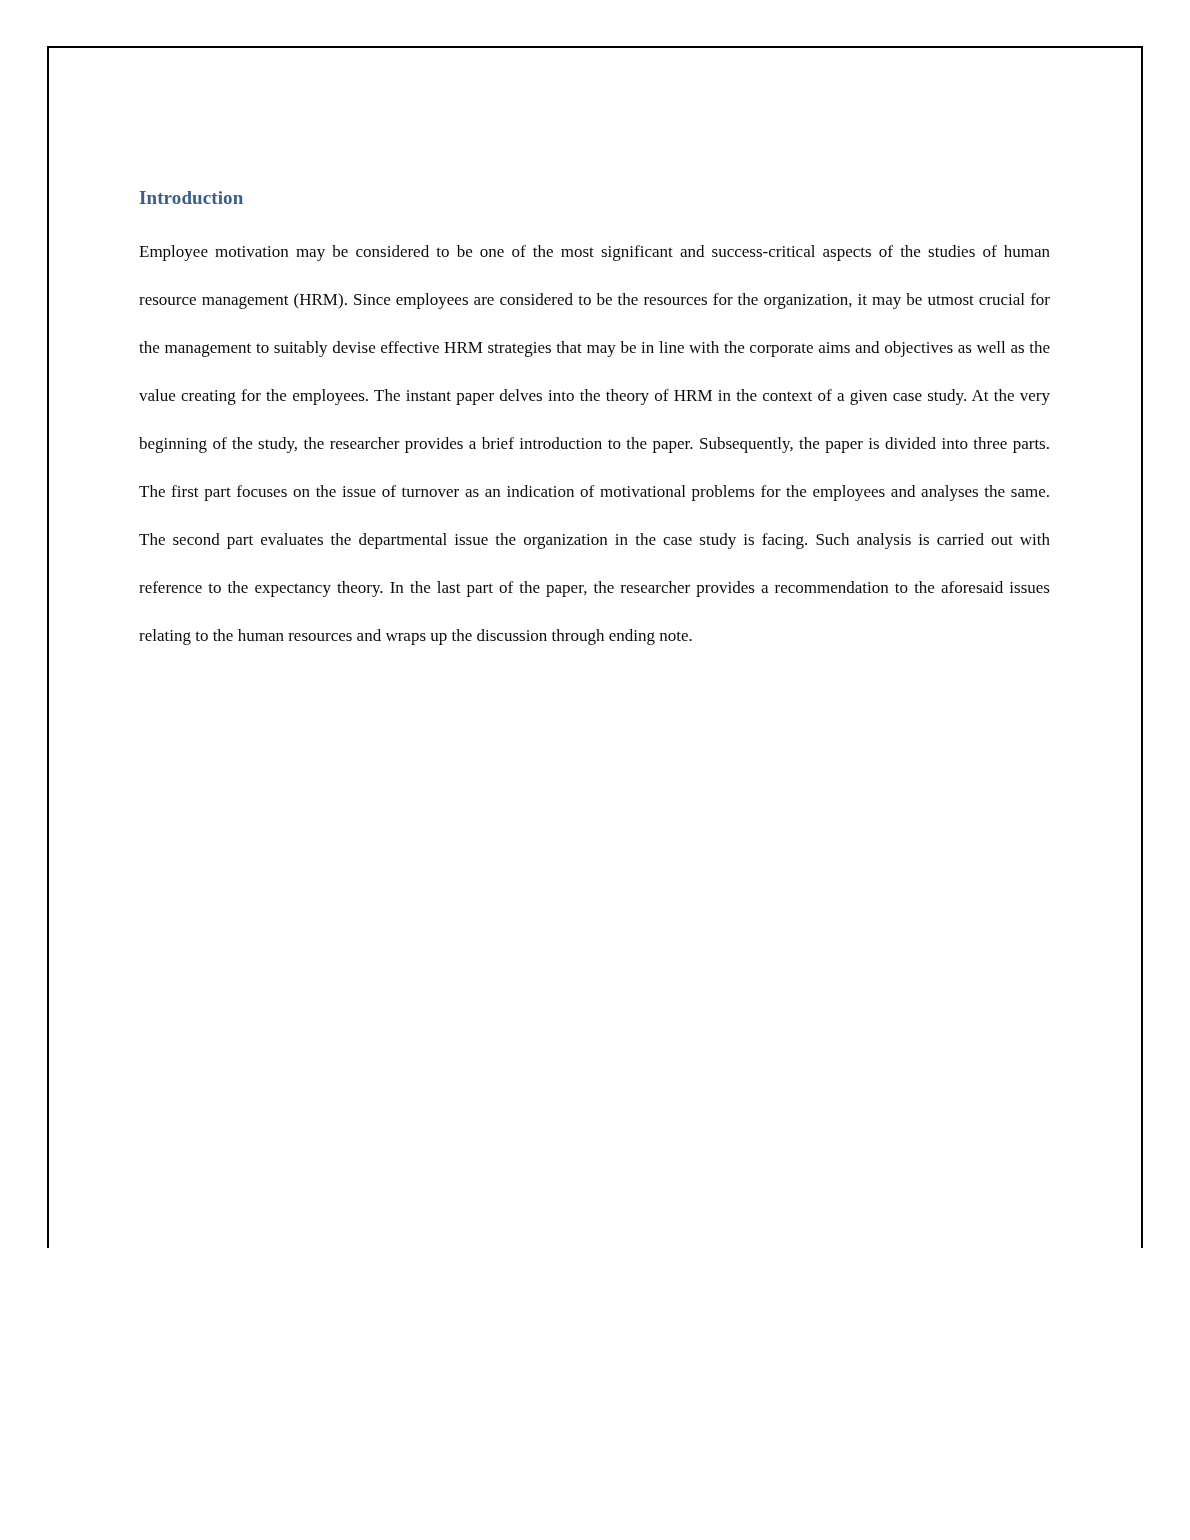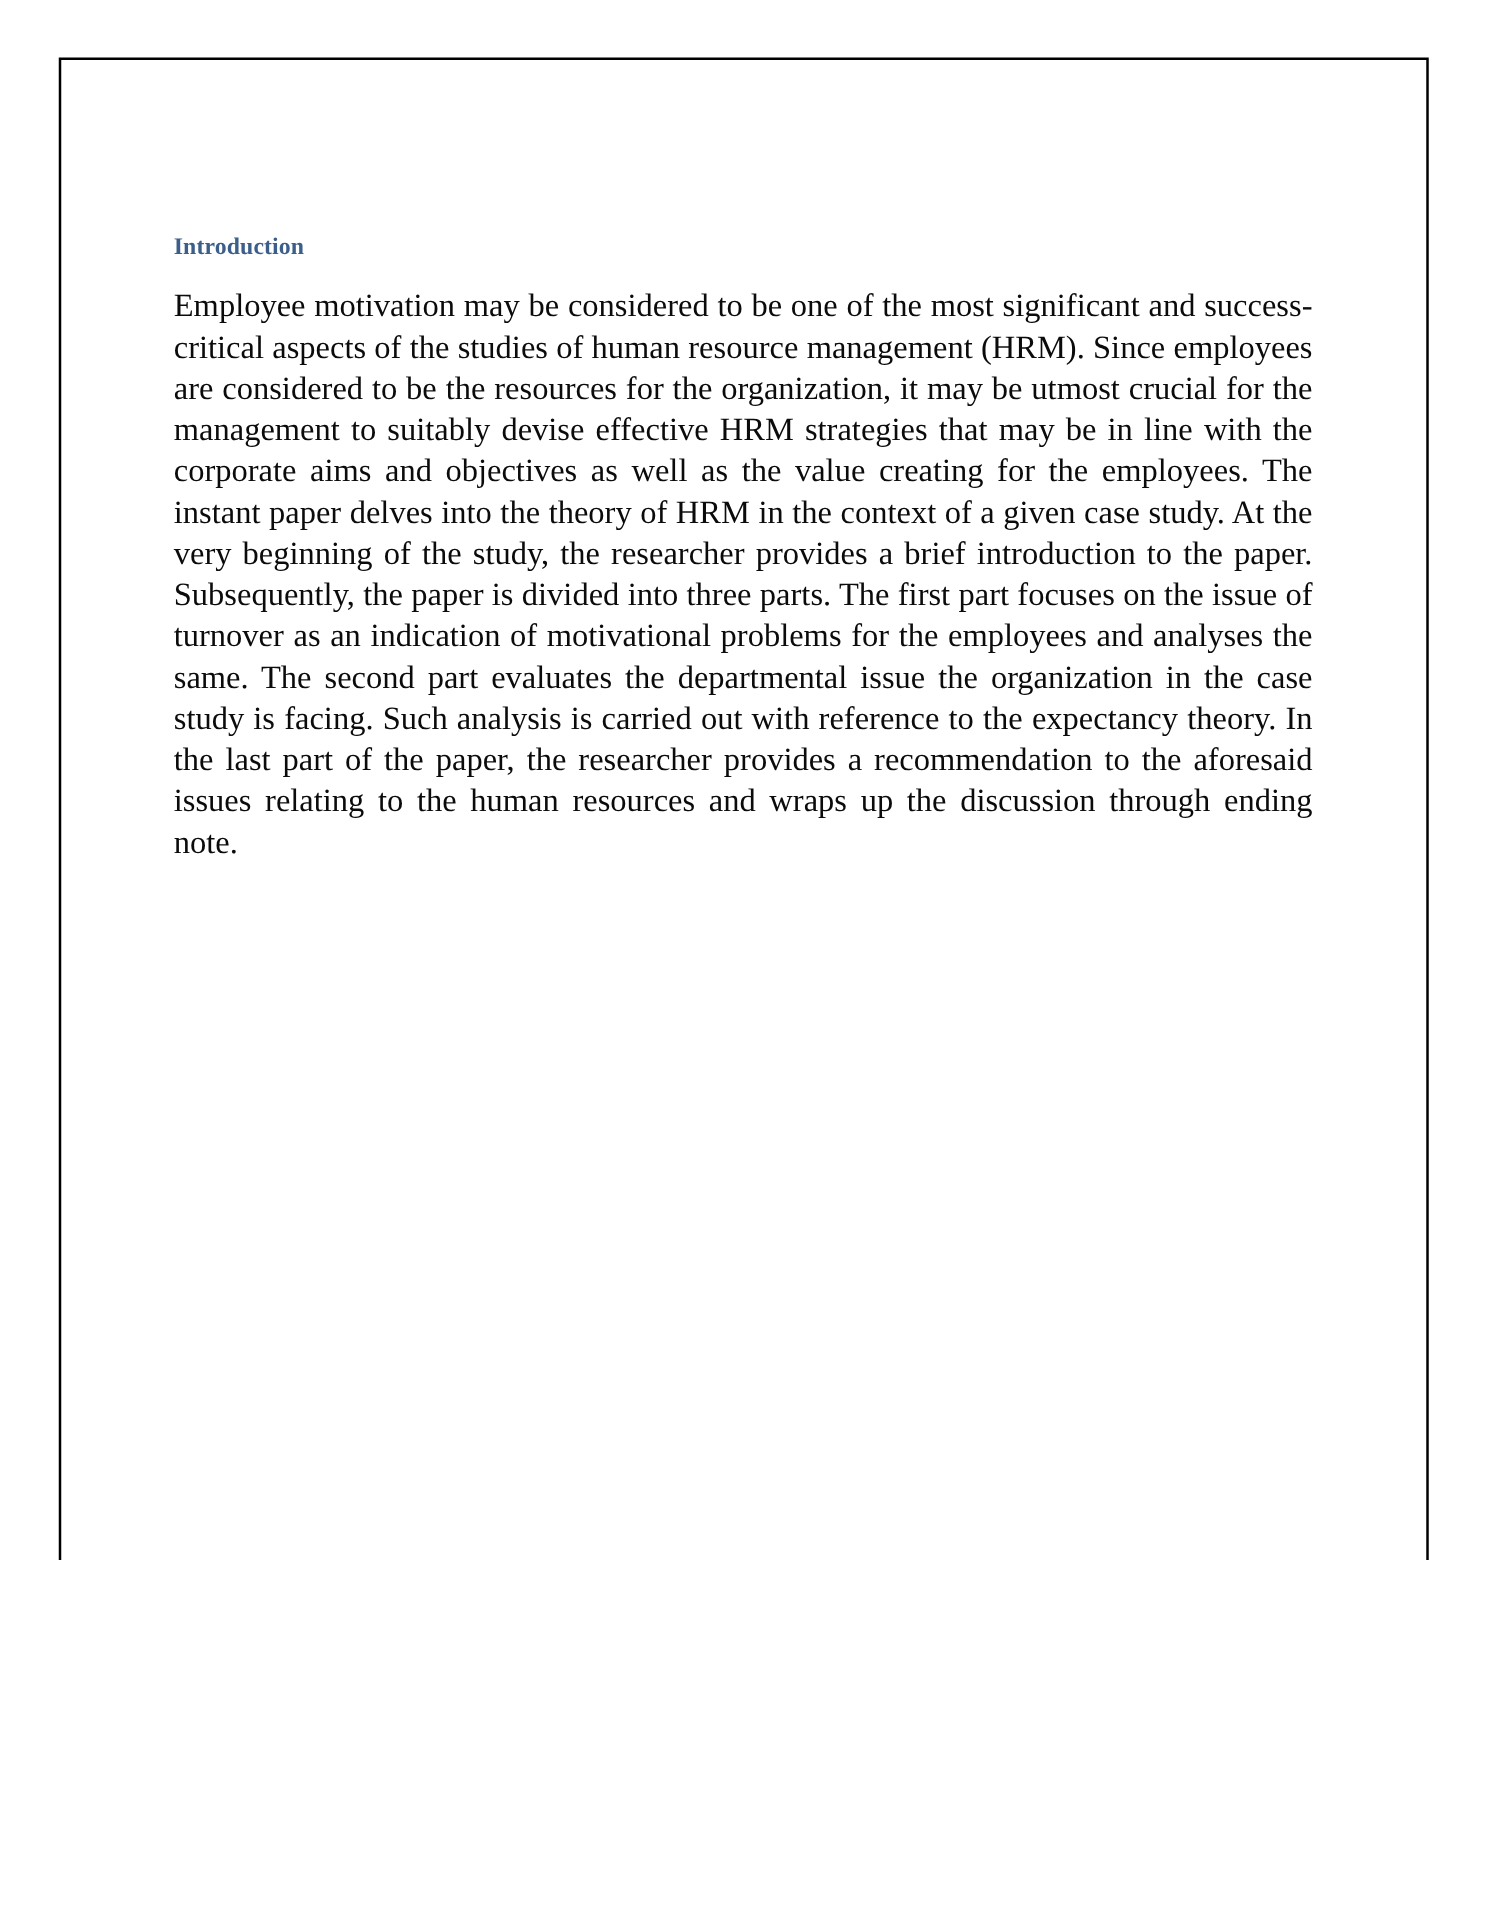--- a/index.html
+++ b/index.html
@@ -48,22 +48,22 @@
     font-family: "Liberation Serif", "DejaVu Serif", serif;
     font-size: 19px;
     font-weight: bold;
     line-height: 24px;
     margin: 0 0 18px 0;
     letter-spacing: 0.1px;
   }
 
   .body-paragraph {
     font-family: "Liberation Serif", "DejaVu Serif", serif;
-    font-size: 26px;
-    line-height: 33px;
+    font-size: 17px;
+    line-height: 48px;
     color: #0b0b0b;
     text-align: justify;
     text-justify: inter-word;
     margin: 0;
     hyphens: none;
   }
 
   
   .page-footer {
     position: absolute;

